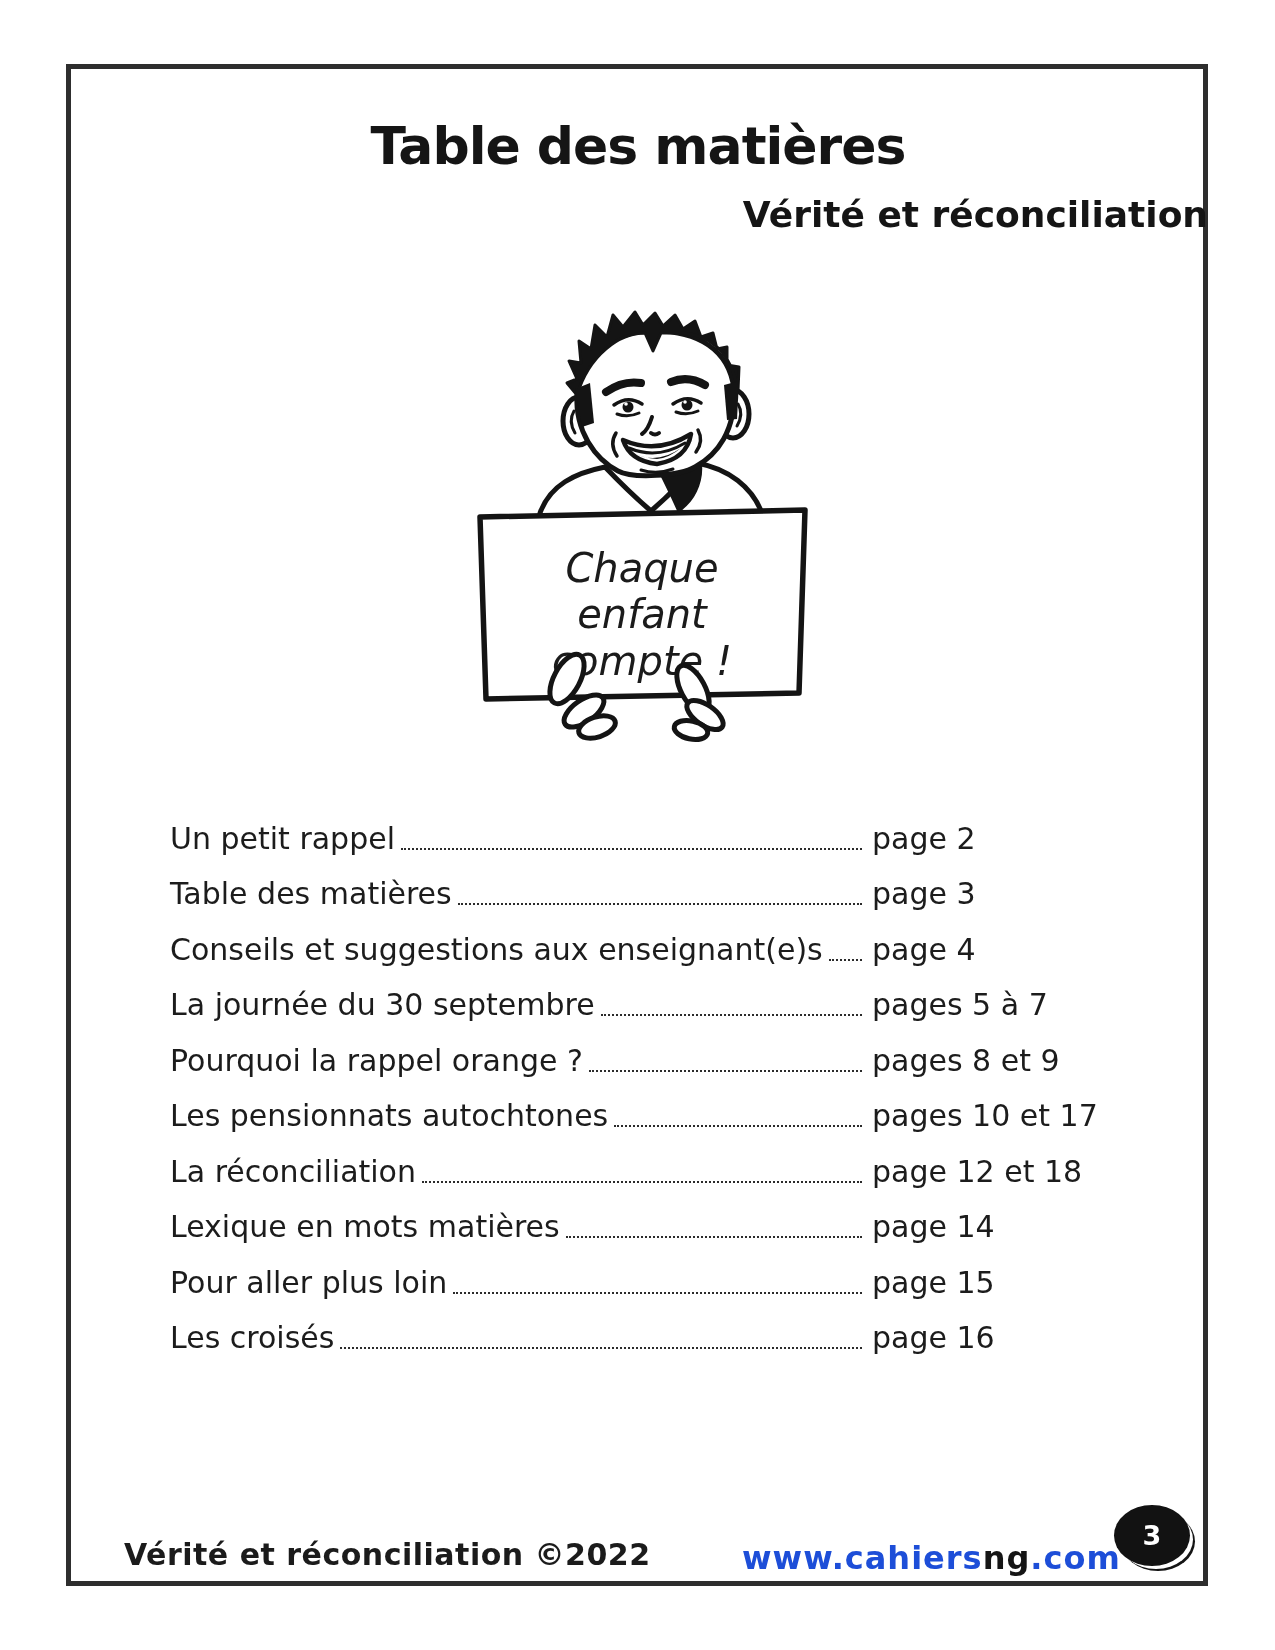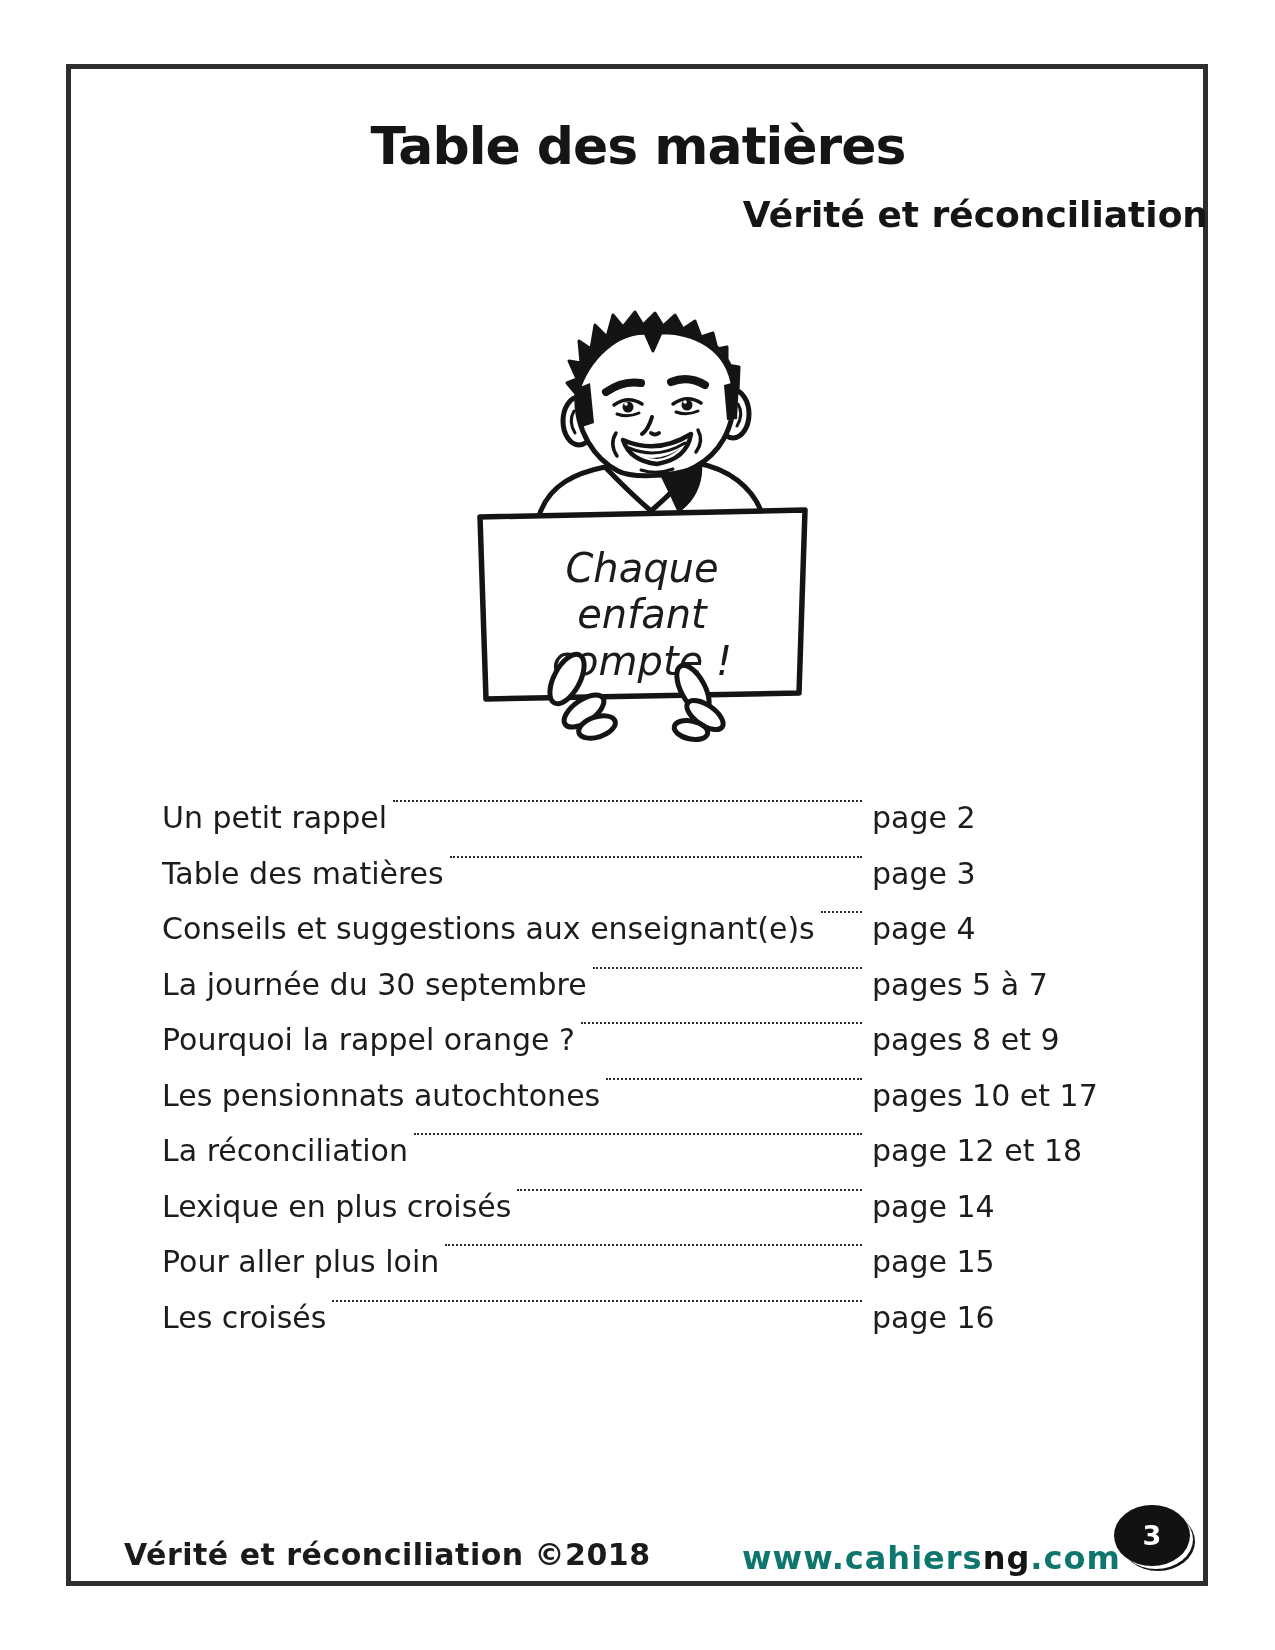--- a/index.html
+++ b/index.html
@@ -32,42 +32,43 @@
   }
   .illustration svg { width:100%; height:100%; display:block; }
   .sign-text {
     font-family:"DejaVu Sans", sans-serif;
     font-style:italic; font-size:40px; fill:#1b1b1b;
   }
   .toc {
     position:absolute; left:162px; top:800px; width:948px;
   }
   .toc-row {
-    display:flex; align-items:flex-start;
+    display:flex; align-items:flex-end;
     height:55.5px; font-size:30px; color:#1c1c1c;
     white-space:nowrap;
+    margin-left:8px;
   }
   .toc-label { flex:0 0 auto; }
   .toc-leader {
     flex:1 1 auto;
     border-bottom:2.6px dotted #2b2b2b;
     margin:0 10px 6px 6px;
     min-width:20px;
   }
   .toc-page { flex:0 0 auto; width:238px; }
   .footer-left {
     position:absolute; left:124px; top:1537px;
     font-size:30px; font-weight:bold; letter-spacing:0.5px;
     color:#1b1b1b;
   }
   .footer-url {
     position:absolute; left:742px; top:1539px;
     font-size:32px; font-weight:bold; letter-spacing:1px;
   }
-  .url-blue { color:#0f766e; }
+  .url-blue { color:#1d4ed8; }
   .url-black { color:#151515; }
   .page-badge {
     position:absolute; left:1114px; top:1505px;
     width:76px; height:61px;
     background:#121212; border-radius:50%;
     color:#ffffff; font-size:27px; font-weight:bold;
     display:flex; align-items:center; justify-content:center;
     box-shadow: 4px 4px 0 -1px #ffffff, 6px 6px 0 -1px #141414;
   }
 </style>
@@ -172,37 +173,37 @@
     <span class="toc-label">Les pensionnats autochtones</span>
     <span class="toc-leader"></span>
     <span class="toc-page">pages 10 et 17</span>
   </div>
   <div class="toc-row">
     <span class="toc-label">La réconciliation</span>
     <span class="toc-leader"></span>
     <span class="toc-page">page 12 et 18</span>
   </div>
   <div class="toc-row">
-    <span class="toc-label">Lexique en plus croisés</span>
+    <span class="toc-label">Lexique en mots matières</span>
     <span class="toc-leader"></span>
     <span class="toc-page">page 14</span>
   </div>
   <div class="toc-row">
     <span class="toc-label">Pour aller plus loin</span>
     <span class="toc-leader"></span>
     <span class="toc-page">page 15</span>
   </div>
   <div class="toc-row">
     <span class="toc-label">Les croisés</span>
     <span class="toc-leader"></span>
     <span class="toc-page">page 16</span>
   </div>
 </div>
 
-<div class="footer-left">Vérité et réconciliation ©2018</div>
+<div class="footer-left">Vérité et réconciliation ©2022</div>
 
 <div class="footer-url">
   <span class="url-blue">www.cahiers</span><span class="url-black">ng</span><span class="url-blue">.com</span>
 </div>
 
 <div class="page-badge">
   <span>3</span>
 </div>
 
 </body></html>

